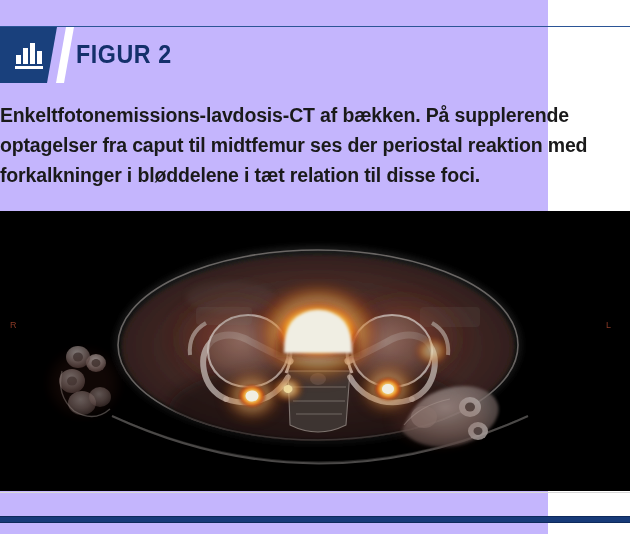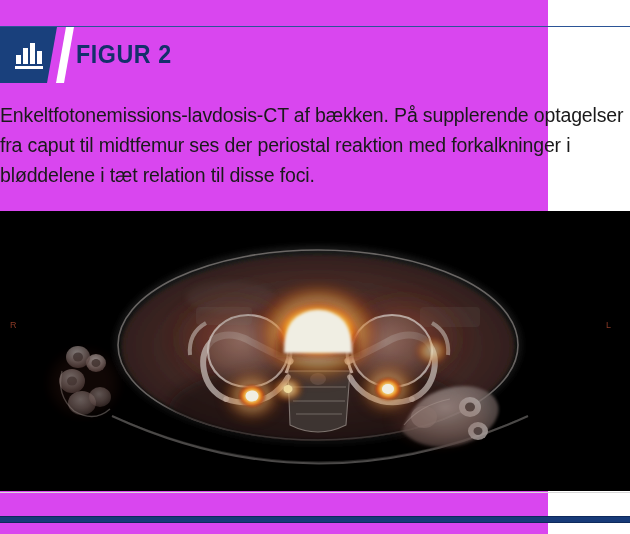--- a/index.html
+++ b/index.html
@@ -13,21 +13,21 @@
     height: 534px;
     font-family: "Liberation Sans", sans-serif;
     overflow: hidden;
     position: relative;
   }
 
   .page {
     position: relative;
     width: 548px;
     height: 534px;
-    background: #d946ef;
+    background: #c4b5fd;
   }
 
   
   .top-rule {
     position: absolute;
     left: 0;
     top: 26px;
     width: 630px;
     height: 1px;
     background: #2b5596;
@@ -89,20 +89,21 @@
   .caption {
     position: absolute;
     left: 0;
     top: 100px;
     width: 626px;
     font-size: 19.5px;
     line-height: 30px;
     color: #1a1a1a;
     font-family: "Liberation Sans", sans-serif;
     letter-spacing: -0.15px;
+    font-weight: bold;
   }
 
   
   .scan-wrap {
     position: absolute;
     left: 0;
     top: 211px;
     width: 630px;
     height: 280px;
     background: #000000;

